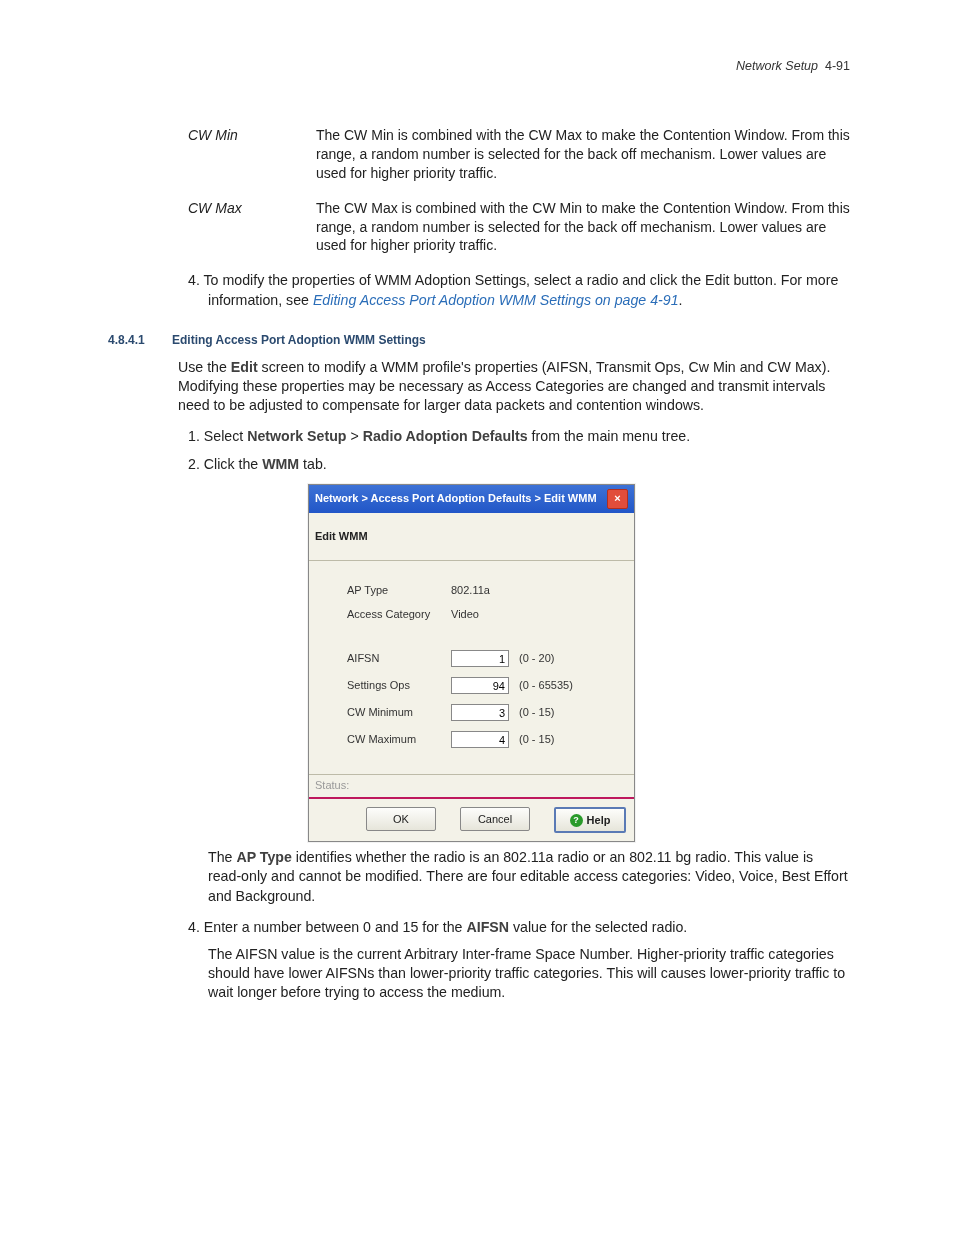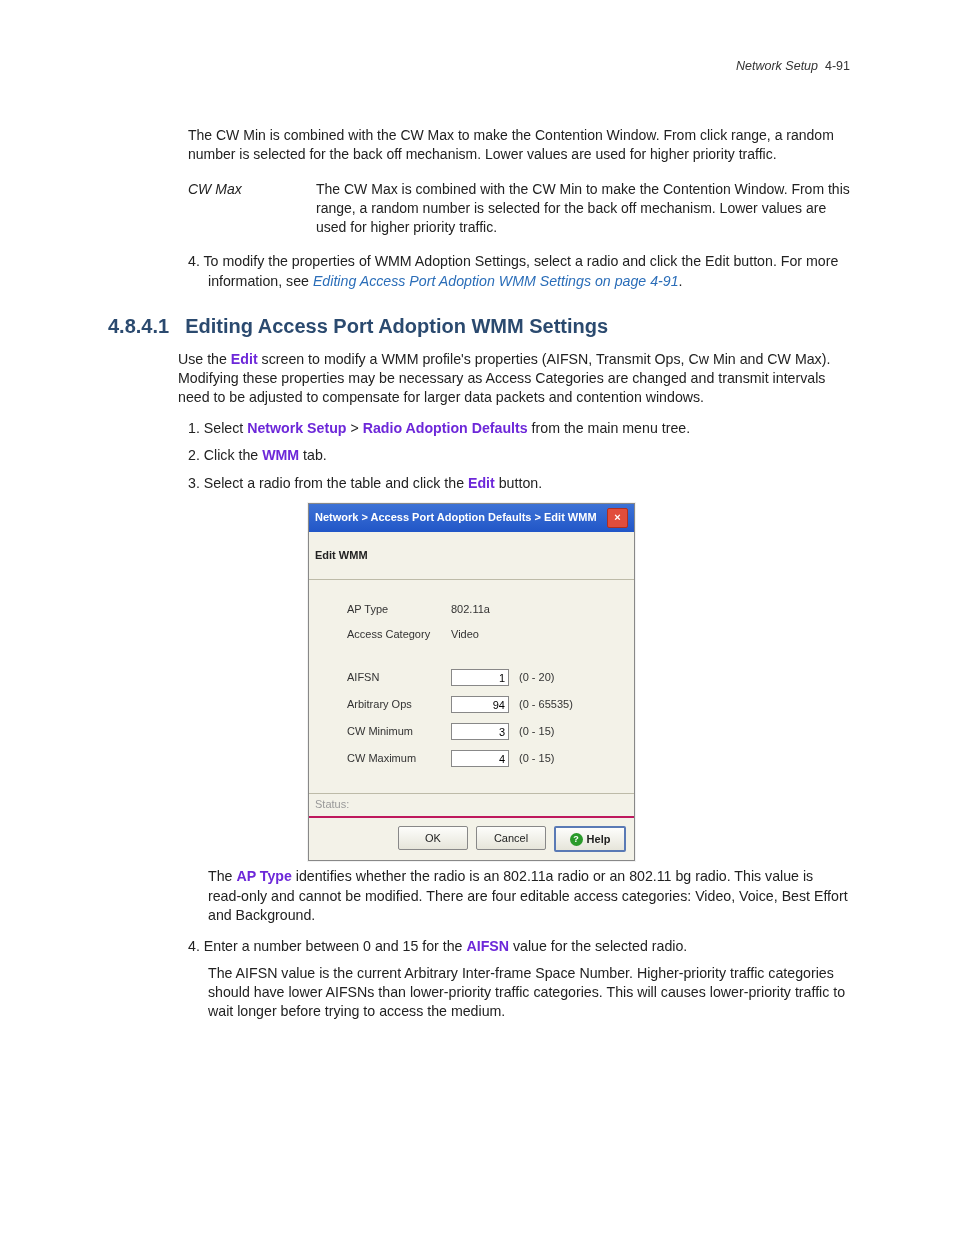--- a/index.html
+++ b/index.html
@@ -37,24 +37,24 @@
     font-style: italic;
     font-size: 14px;
   }
   .def-desc { flex: 1; font-size: 14px; }
 
   .num-list { padding-left: 80px; }
   .num-item { margin-bottom: 8px; text-indent: -20px; padding-left: 20px; }
   .indented-para { padding-left: 100px; margin: 6px 0 12px 0; }
 
   .link { color: #2a6db8; font-style: italic; }
-  .ui-bold { color: #6d28d9; font-weight: bold; margin-top: 15px; }
+  .ui-bold { color: #404040; font-weight: bold; margin-top: 15px; }
 
   h3.section-heading {
-    font-size: 20px;
+    font-size: 12px;
     color: #2b4a6f;
     margin: 22px 0 10px 0;
     display: flex;
     gap: 16px;
   }
   h3.section-heading .num { color: #2b4a6f; font-weight: bold; min-width: 48px; }
 
   .body-para { padding-left: 70px; margin: 8px 0 12px 0; }
 
   
@@ -114,21 +114,21 @@
     border-bottom: 2px solid #be185d;
     padding: 3px 6px;
     color: #999;
     font-size: 11px;
     min-height: 16px;
   }
   .dlg-footer {
     padding: 8px 8px;
     display: flex;
     justify-content: flex-end;
-    gap: 8px;
+    gap: 24px;
     background: #f3f2e8;
   }
   .dlg-btn {
     min-width: 52px;
     height: 22px;
     border: 1px solid #888;
     background: linear-gradient(#fdfdfb, #e6e5da);
     font-size: 11px;
     border-radius: 2px;
     display: flex; align-items: center; justify-content: center;
@@ -150,21 +150,22 @@
 <div class="page">
   <div class="running-head">
     <span class="section-name">Network Setup</span>
     &nbsp;<span>4-91</span>
   </div>
 
   <div class="content">
 
     <div class="def-table">
       <div class="def-row">
-        <div class="def-desc">The CW Min is combined with the CW Max to make the Contention Window. From click range, a random number is selected for the back off mechanism. Lower values are used for higher priority traffic.</div>
+        <div class="def-term">CW Min</div>
+        <div class="def-desc">The CW Min is combined with the CW Max to make the Contention Window. From this range, a random number is selected for the back off mechanism. Lower values are used for higher priority traffic.</div>
       </div>
       <div class="def-row">
         <div class="def-term">CW Max</div>
         <div class="def-desc">The CW Max is combined with the CW Min to make the Contention Window. From this range, a random number is selected for the back off mechanism. Lower values are used for higher priority traffic.</div>
       </div>
     </div>
 
     <div class="num-list">
       <div class="num-item">
         <span>4.</span>
@@ -183,24 +184,20 @@
 
 
     <div class="num-list">
       <div class="num-item">
         <span>1.</span>
         <span>Select </span><span class="ui-bold">Network Setup</span><span> &gt; </span><span class="ui-bold">Radio Adoption Defaults</span><span> from the main menu tree.</span>
       </div>
       <div class="num-item">
         <span>2.</span>
         <span>Click the </span><span class="ui-bold">WMM</span><span> tab.</span>
-      </div>
-      <div class="num-item">
-        <span>3.</span>
-        <span>Select a radio from the table and click the </span><span class="ui-bold">Edit</span><span> button.</span>
       </div>
     </div>
 
     <div class="dialog-wrap">
       <div class="dlg">
         <div class="dlg-title">
           <span class="t-text">Network &gt; Access Port Adoption Defaults &gt; Edit WMM</span>
           <span class="dlg-close">×</span>
         </div>
         <div class="dlg-sub">Edit WMM</div>
@@ -213,21 +210,21 @@
             <span class="lbl">Access Category</span>
             <span class="val">Video</span>
           </div>
           <div class="dlg-gap"></div>
           <div class="dlg-row">
             <span class="lbl">AIFSN</span>
             <input value="1" style="">
             <span class="range">(0 - 20)</span>
           </div>
           <div class="dlg-row">
-            <span class="lbl">Arbitrary Ops</span>
+            <span class="lbl">Settings Ops</span>
             <input value="94" style="">
             <span class="range">(0 - 65535)</span>
           </div>
           <div class="dlg-row">
             <span class="lbl">CW Minimum</span>
             <input value="3" style="">
             <span class="range">(0 - 15)</span>
           </div>
           <div class="dlg-row">
             <span class="lbl">CW Maximum</span>

